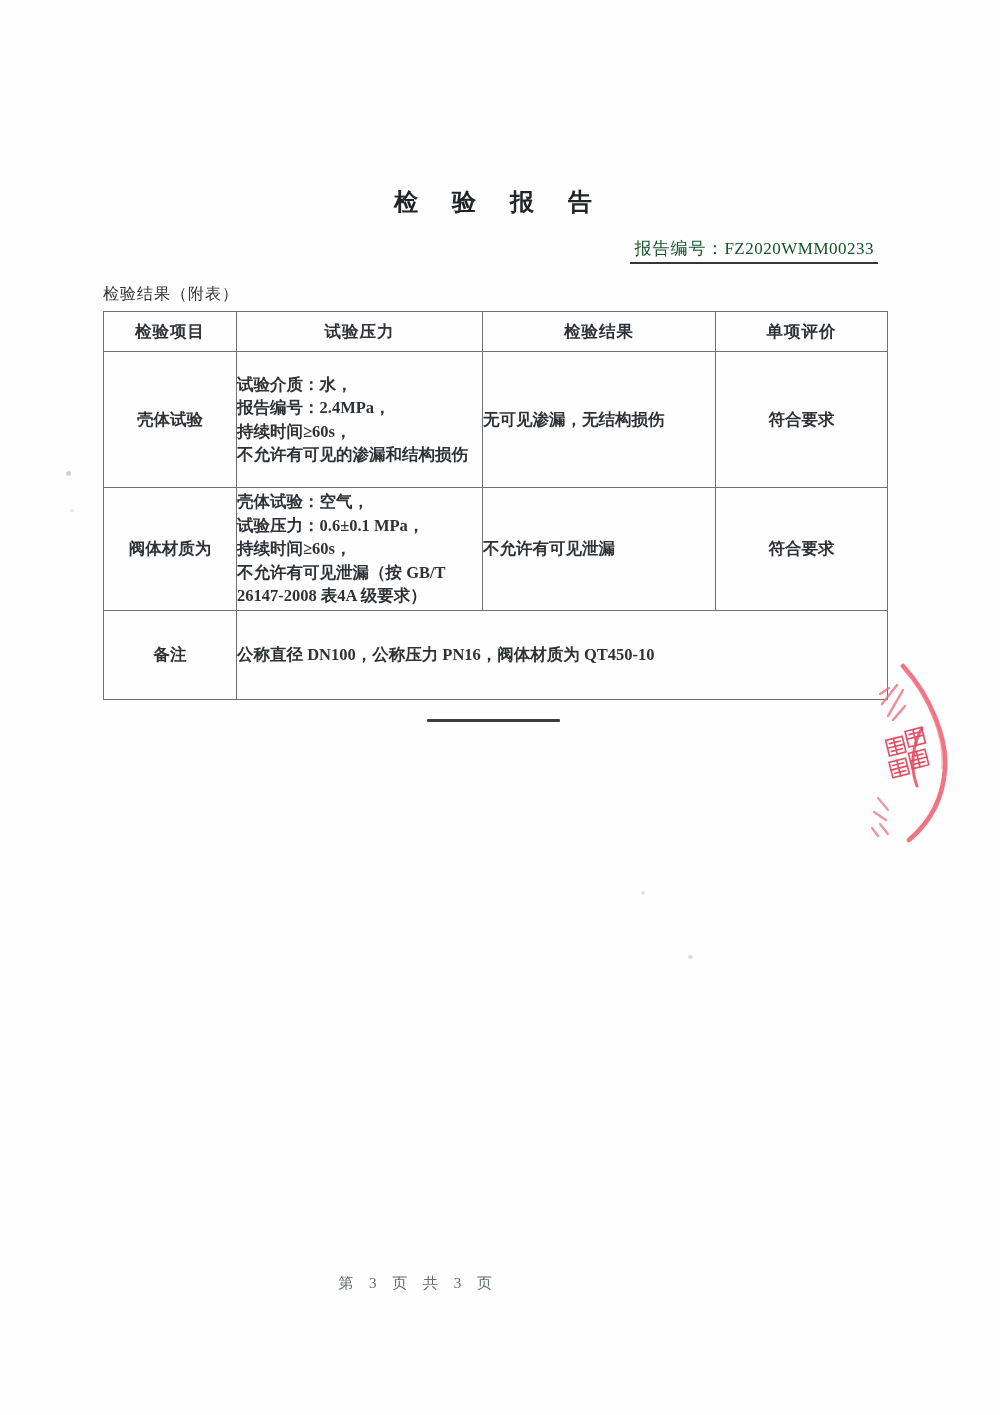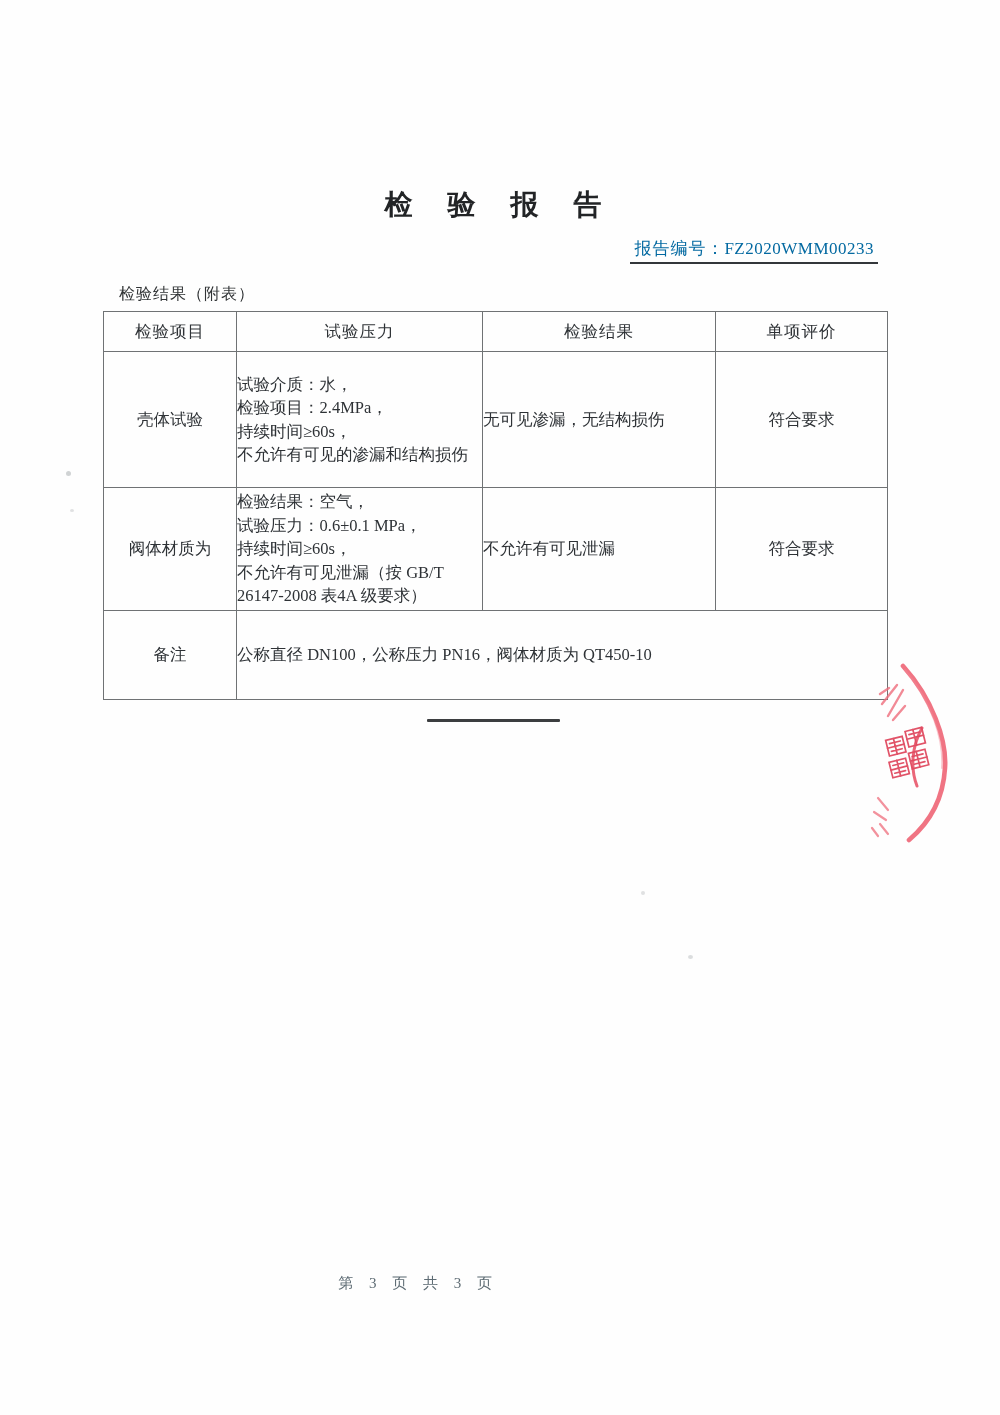--- a/index.html
+++ b/index.html
@@ -8,48 +8,47 @@
     width:1000px;height:1415px;
     margin:0 auto;
     background:#fefefe;
     overflow:hidden;
     font-family:"Liberation Serif","DejaVu Serif",serif;
     color:#2b2d2e;
   }
   .page-title{
     position:absolute;top:186px;left:0;width:1000px;
     text-align:center;
-    font-size:28px;font-weight:bold;color:#222426;
+    font-size:24px;font-weight:bold;color:#222426;
     letter-spacing:14px;
   }
   .report-no{
     position:absolute;top:237px;right:122px;
-    font-size:17px;color:#0369a1;
+    font-size:17px;color:#14532d;
     border-bottom:2px solid #33373a;
     padding:0 4px 2px 4px;
     letter-spacing:1px;
   }
   .report-no .num{letter-spacing:0.5px;}
   .results-caption{
     position:absolute;top:284px;left:103px;
     font-size:16px;color:#313436;
     letter-spacing:1px;
-    margin-left:16px;
   }
   table.report{
     position:absolute;top:311px;left:103px;
     width:784px;
     border-collapse:collapse;
     table-layout:fixed;
     font-size:16.5px;color:#2e3236;
   }
   table.report td,table.report th{
     border:1.4px solid #6f7274;
     padding:0;
-    font-weight:normal;
+    font-weight:bold;
     vertical-align:middle;
   }
   table.report th{font-size:16.5px;letter-spacing:1px;}
   td.center,th.center{text-align:center;}
   td.req{padding:8px 6px 8px 13px;}
   td.req .line{line-height:23.5px;white-space:nowrap;}
   td.result{padding-left:15px;}
   td.remark-text{padding-left:14px;margin-top:8px;}
   .divider-line{
     position:absolute;top:719px;left:427px;
@@ -92,31 +91,31 @@
         <tr style="height:40px">
       <th class="center">检验项目</th>
       <th class="center">试验压力</th>
       <th class="center">检验结果</th>
       <th class="center">单项评价</th>
     </tr>
     <tr style="height:136px">
       <td class="center">壳体试验</td>
       <td class="req">
         <div class="line">试验介质：水，</div>
-        <div class="line">检验项目：2.4MPa，</div>
+        <div class="line">报告编号：2.4MPa，</div>
         <div class="line">持续时间≥60s，</div>
         <div class="line">不允许有可见的渗漏和结构损伤</div>
       </td>
       <td class="result">无可见渗漏，无结构损伤</td>
       <td class="center">符合要求</td>
     </tr>
     <tr style="height:123px">
       <td class="center">阀体材质为</td>
       <td class="req">
-        <div class="line">检验结果：空气，</div>
+        <div class="line">壳体试验：空气，</div>
         <div class="line">试验压力：0.6±0.1 MPa，</div>
         <div class="line">持续时间≥60s，</div>
         <div class="line">不允许有可见泄漏（按 GB/T</div>
         <div class="line">26147-2008 表4A 级要求）</div>
       </td>
       <td class="result">不允许有可见泄漏</td>
       <td class="center">符合要求</td>
     </tr>
     <tr style="height:89px">
       <td class="center">备注</td>

